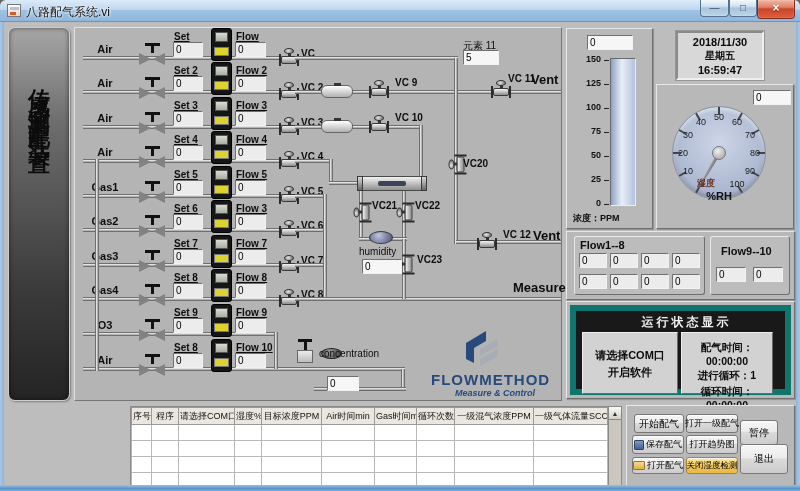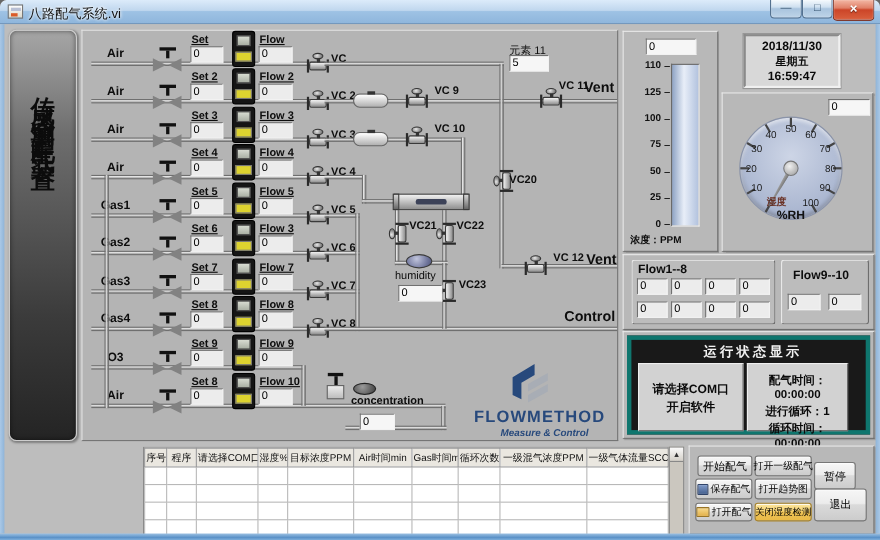--- a/index.html
+++ b/index.html
@@ -89,21 +89,21 @@
 .gtick{position:absolute;left:62px;top:67px;width:46px;height:2px;transform-origin:0 1px;background:linear-gradient(90deg,transparent 38px,#444 38px)}
 .glbl{position:absolute;font:9px "Liberation Sans","DejaVu Sans",sans-serif;color:#1a1a1a;transform:translate(-50%,-50%)}
 #needle{position:absolute;left:62px;top:66px;width:40px;height:4px;transform-origin:0 2px;transform:rotate(120deg);background:linear-gradient(#707070,#a8a8a8);clip-path:polygon(0 0,100% 38%,100% 62%,0 100%)}
 #hub{position:absolute;left:55px;top:61px;width:14px;height:14px;border-radius:50%;background:radial-gradient(circle at 40% 35%,#f0f0f0,#9a9a9a);border:1px solid #777}
 #gcap{position:absolute;left:36px;top:92px;width:26px;text-align:center;font:bold 9px "Liberation Sans","DejaVu Sans",sans-serif;color:#6b3226}
 #gunit{position:absolute;left:40px;top:105px;width:44px;text-align:center;font:bold 11px "Liberation Sans","DejaVu Sans",sans-serif;color:#111}
 #flowp{left:566px;top:231px;width:229px;height:69px}
 .flowin{position:absolute;background:#bcbcbc;border:1px solid;border-color:#e8e8e8 #6e6e6e #6e6e6e #e8e8e8;border-radius:3px}
 
 #statusp{left:566px;top:301px;width:229px;height:98px}
-#status-dark{position:absolute;left:3px;top:3px;width:221px;height:90px;background:#191919;border:4px solid #0f766e}
+#status-dark{position:absolute;left:3px;top:3px;width:221px;height:90px;background:#191919;border:6px solid #0f766e}
 #status-title{position:absolute;left:0;top:3px;width:221px;text-align:center;font:bold 12px "Liberation Sans","DejaVu Sans",sans-serif;letter-spacing:3px;color:#f2f2f2}
 .stbox{position:absolute;background:#d2d2d2;border:1px solid;border-color:#efefef #6a6a6a #6a6a6a #efefef;color:#0a0a0a;text-align:center}
 
 #visap{left:12px;top:407px;width:115px;height:77px;border-radius:4px}
 #visa-combo{position:absolute;left:8px;top:22px;width:98px;height:18px;background:#f4f4f4;border:1px solid;border-color:#707070 #f0f0f0 #f0f0f0 #707070}
 #visa-combo .hint{position:absolute;left:3px;top:4px;font:italic 8px "Liberation Sans","DejaVu Sans",sans-serif;color:#8a8a8a}
 #visa-dd{position:absolute;right:1px;top:1px;width:15px;height:14px;background:linear-gradient(#fafafa,#d0d0d0);border:1px solid #888;font-size:8px;line-height:12px;text-align:center;color:#333}
 .led{position:absolute;left:16px;top:54px;width:20px;height:20px;border-radius:50%;background:radial-gradient(circle at 35% 30%,#6faa6f,#2e5d2e 55%,#15310f);border:1px solid #2a2a2a;box-shadow:0 1px 1px #ffffff99}
 .btn{position:absolute;display:flex;align-items:center;justify-content:center;background:linear-gradient(#f6f6f6,#ececec 45%,#dadada 50%,#cccccc);border:1px solid #777;border-radius:3px;font:10px "Liberation Sans","DejaVu Sans",sans-serif;color:#000;box-shadow:inset 0 1px 0 #ffffffcc;white-space:nowrap;cursor:default}
 .btn.s9{font-size:9px}
@@ -488,47 +488,47 @@
     <span class="nlbl" style="left:320px;top:49px">VC 9</span>
     <span class="nlbl" style="left:320px;top:84px">VC 10</span>
     <span class="nlbl" style="left:433px;top:45px">VC 11</span>
     <span class="lbl big" style="left:456px;top:44px">Vent</span>
     <span class="nlbl" style="left:388px;top:130px">VC20</span>
     <span class="nlbl" style="left:297px;top:172px">VC21</span>
     <span class="nlbl" style="left:340px;top:172px">VC22</span>
     <span class="nlbl" style="left:342px;top:226px">VC23</span>
     <span class="nlbl" style="left:428px;top:201px">VC 12</span>
     <span class="lbl big" style="left:458px;top:200px">Vent</span>
-    <span class="lbl big" style="left:438px;top:252px">Control</span>
+    <span class="lbl big" style="left:438px;top:252px">Measure</span>
     <span class="nlbl" style="left:388px;top:11px;font-weight:normal">元素 11</span>
     <div class="numbox wht" style="left:388px;top:22px;width:36px">5</div>
 
     <div class="hum-ell"></div>
     <span class="nlbl" style="left:284px;top:218px;font-weight:normal">humidity</span>
     <div class="numbox wht" style="left:287px;top:231px;width:40px">0</div>
 
     <div class="t-bar"></div>
     <div class="t-stem"></div>
     <div class="conc-box"></div>
     <div class="conc-ell"></div>
-    <span class="nlbl" style="left:244px;top:331px;font-weight:bold">concentration</span>
+    <span class="nlbl" style="left:244px;top:320px;font-weight:normal">concentration</span>
     <div class="numbox wht" style="left:252px;top:348px;width:32px">0</div>
 
     <svg class="abs" style="left:389px;top:301px" width="40" height="40" viewBox="0 0 40 40">
       <polygon points="2,14 22,2 22,12 10,19 10,34 2,30" fill="#27497c"></polygon>
       <polygon points="16,20 34,10 34,17 16,27" fill="#a8adb5"></polygon>
       <polygon points="16,30 34,20 34,27 16,37" fill="#a8adb5"></polygon>
     </svg>
     <div id="logo-name">FLOWMETHOD</div>
     <div id="logo-tag">Measure &amp; Control</div>
   </div>
 
   <div class="panel" id="thermo">
     <div class="numbox wht" style="left:20px;top:6px;width:46px">0</div>
-    <span class="mlbl" style="top:25px">110</span>
+    <span class="mlbl" style="top:25px">150</span>
     <span class="mlbl" style="top:49px">125</span>
     <span class="mlbl" style="top:73px">100</span>
     <span class="mlbl" style="top:97px">75</span>
     <span class="mlbl" style="top:121px">50</span>
     <span class="mlbl" style="top:145px">25</span>
     <span class="mlbl" style="top:169px">0</span>
     <div id="mticks"></div>
     <div id="bar"></div>
     <span class="lbl" style="left:6px;top:183px;font-size:9px">浓度：PPM</span>
   </div>

